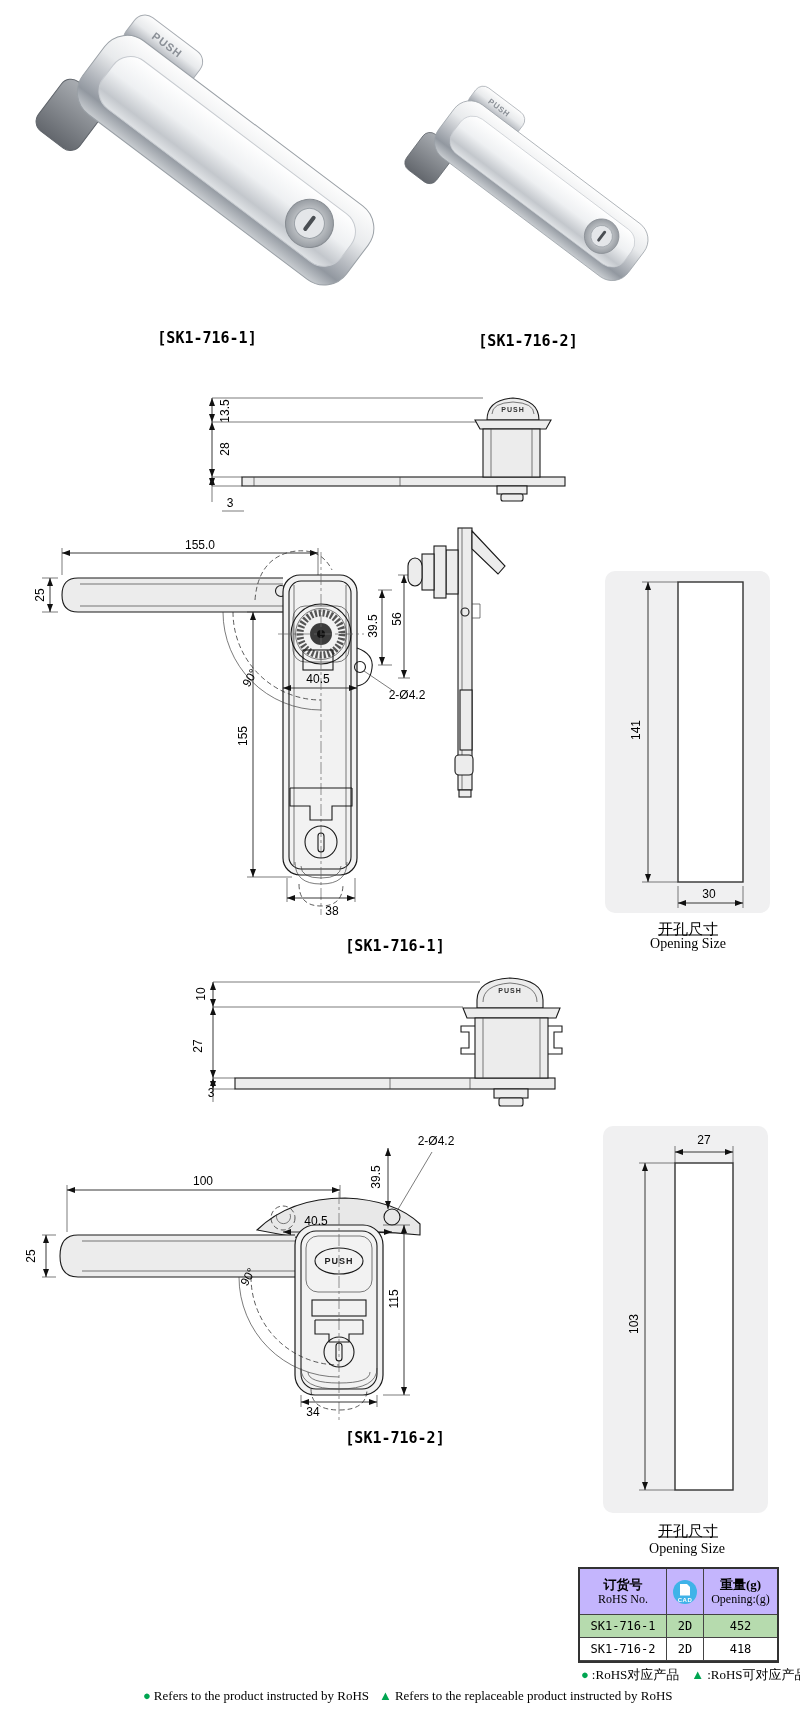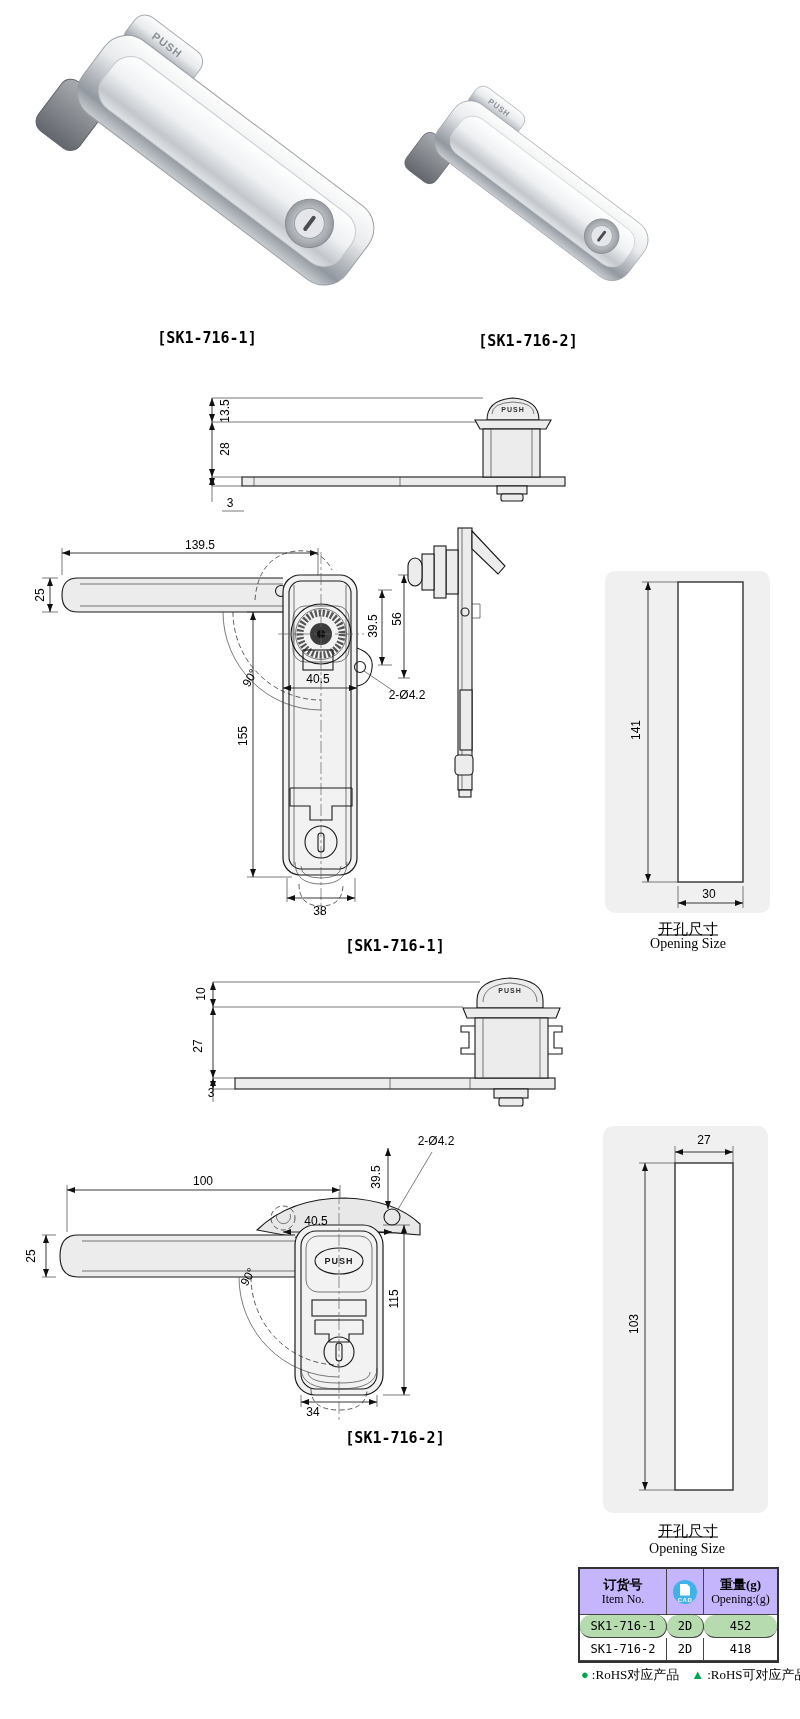--- a/index.html
+++ b/index.html
@@ -27,21 +27,21 @@
   .en{position:absolute;transform:translate(-50%,-50%);font:14px "Liberation Serif",serif;color:#000;z-index:5;white-space:nowrap;}
   
   #spec-table{position:absolute;left:578px;top:1567px;width:197px;z-index:6;
       display:grid;grid-template-columns:87px 37px 73px;grid-template-rows:46px 23px 23px;
       border:2px solid #333;background:#fff;}
   #spec-table .cell{border-right:1px solid #444;border-bottom:1px solid #444;
       display:flex;flex-direction:column;align-items:center;justify-content:center;
       font:12px "Liberation Serif",serif;color:#000;}
   #spec-table .cell:nth-child(3n){border-right:none;align-items:center;}
   #spec-table .hdr{background:#c4b5fd;}
-  #spec-table .g{background:#b6dbae;border-radius:11px;}
+  #spec-table .g{background:#b6dbae;}
   #spec-table .mono{font:12px "DejaVu Sans Mono",monospace;}
   #spec-table .h1{font:700 13px "Liberation Serif",serif;line-height:15px;}
   #spec-table .h2{font:12px "Liberation Serif",serif;line-height:14px;}
   .cad-circle{width:24px;height:24px;border-radius:50%;background:#3fb3e8;position:relative;}
   .cad-doc{position:absolute;left:7px;top:4px;width:10px;height:12px;background:#fff;
       clip-path:polygon(0 0,65% 0,100% 30%,100% 100%,0 100%);}
   .cad-txt{position:absolute;left:0;right:0;bottom:1px;text-align:center;
       font:700 6px "Liberation Sans",sans-serif;color:#fff;letter-spacing:0.5px;}
   
   .legend{position:absolute;left:553px;top:1666px;z-index:6;display:flex;gap:12px;
@@ -283,29 +283,29 @@
 </svg>
 
 <div class="lbl" style="left:207px;top:338px">[SK1-716-1]</div>
 <div class="lbl" style="left:528px;top:341px">[SK1-716-2]</div>
 
 <div class="dim v" style="left:225px;top:411px">13.5</div>
 <div class="dim v" style="left:225px;top:449px">28</div>
 <div class="dim" style="left:230px;top:503px">3</div>
 <div class="push-sm" style="left:513px;top:409px">PUSH</div>
 
-<div class="dim" style="left:200px;top:545px">139.5</div>
+<div class="dim" style="left:200px;top:545px">155.0</div>
 <div class="dim v" style="left:40px;top:595px">25</div>
 <div class="dim v" style="left:373px;top:626px">39.5</div>
 <div class="dim v" style="left:397px;top:619px">56</div>
 <div class="dim" style="left:318px;top:679px">40.5</div>
 <div class="dim" style="left:407px;top:695px">2-Ø4.2</div>
 <div class="dim r60" style="left:250px;top:678px">90°</div>
 <div class="dim v" style="left:243px;top:736px">155</div>
-<div class="dim" style="left:320px;top:911px">38</div>
+<div class="dim" style="left:332px;top:911px">38</div>
 <div class="dim v" style="left:636px;top:730px">141</div>
 <div class="dim" style="left:709px;top:894px">30</div>
 <div class="zh" style="left:688px;top:929px">开孔尺寸</div>
 <div class="en" style="left:688px;top:944px">Opening Size</div>
 <div class="lbl" style="left:395px;top:946px">[SK1-716-1]</div>
 
 <div class="dim v" style="left:201px;top:994px">10</div>
 <div class="dim v" style="left:198px;top:1046px">27</div>
 <div class="dim" style="left:211px;top:1093px">3</div>
 <div class="push-sm" style="left:510px;top:990px">PUSH</div>
@@ -321,21 +321,21 @@
 <div class="dim" style="left:313px;top:1412px">34</div>
 <div class="dim" style="left:704px;top:1140px">27</div>
 <div class="dim v" style="left:634px;top:1324px">103</div>
 <div class="zh" style="left:688px;top:1531px">开孔尺寸</div>
 <div class="en" style="left:687px;top:1549px">Opening Size</div>
 <div class="lbl" style="left:395px;top:1438px">[SK1-716-2]</div>
 
 <div id="spec-table">
   <div class="cell hdr">
     <span class="h1">订货号</span>
-    <span class="h2">Item No.</span>
+    <span class="h2">RoHS No.</span>
   </div>
   <div class="cell hdr">
     <div class="cad-circle">
       <div class="cad-doc"></div>
       <div class="cad-txt">CAD</div>
     </div>
   </div>
   <div class="cell hdr">
     <span class="h1">重量(g)</span>
     <span class="h2">Opening:(g)</span>
@@ -352,14 +352,17 @@
 
 <div class="legend">
   <span>
     <span class="grn sym">●</span><span>:RoHS对应产品</span>
   </span>
   <span>
     <span class="grn sym">▲</span><span>:RoHS可对应产品</span>
   </span>
 </div>
 
-
+<div class="note-line">
+  <span class="grn sym">●</span><span>Refers to the product instructed by RoHS</span><span class="grn sym gap">▲</span><span>Refers to the replaceable product instructed by RoHS</span>
 </div>
 
+</div>
+
 </body></html>

